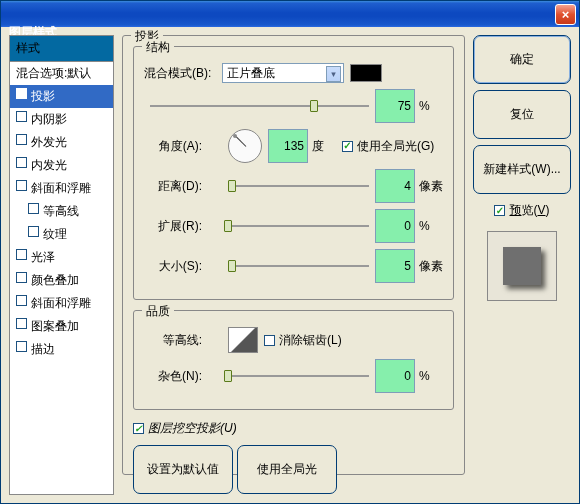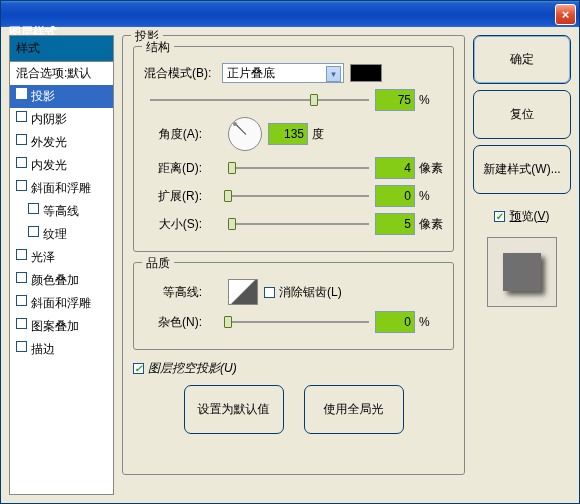--- a/index.html
+++ b/index.html
@@ -17,40 +17,40 @@
 .chk { width: 11px; height: 11px; border: 1px solid #1c5180; background: #fff; display: inline-flex; align-items: center; justify-content: center; flex-shrink: 0; }
 .chk.checked::after { content: "✓"; color: #21a121; font-size: 10px; line-height: 1; font-weight: bold; }
 .chk.on-sel { border-color: #fff; }
 .chk.on-sel.checked::after { color: #fff; }
 .center-panel { flex: 1; position: relative; }
 .fieldset { border: 1px solid #888; border-radius: 3px; padding: 10px 10px 10px 10px; margin-bottom: 10px; position: relative; }
 .fieldset-label { position: absolute; top: -8px; left: 8px; background: #ece9d8; padding: 0 4px; }
 .right-panel { width: 98px; display: flex; flex-direction: column; gap: 6px; }
 .btn { background: #ece9d8; border: 1px solid #003c74; border-radius: 7px; padding: 15px 0; text-align: center; cursor: pointer; }
 .btn.default { box-shadow: inset 0 0 0 1px #88b0e0; }
-.preview-chk { display: flex; align-items: center; justify-content: center; gap: 4px; margin-top: 8px; }
+.preview-chk { display: flex; align-items: center; justify-content: center; gap: 4px; margin-top: 2px; }
 .preview-box { width: 70px; height: 70px; border: 1px solid #888; background: #e8e5d8; margin: 6px auto 0; display: flex; align-items: center; justify-content: center; }
 .preview-inner { width: 38px; height: 38px; background: #6f6f6f; box-shadow: 4px 4px 5px rgba(0,0,0,0.6); }
 .row { display: flex; align-items: center; margin: 6px 0; }
 .row-label { width: 78px; text-align: right; padding-right: 20px; white-space: nowrap; }
 .slider { flex: 1; height: 14px; position: relative; margin: 0 6px; }
 .slider-track { position: absolute; top: 6px; left: 0; right: 0; height: 2px; background: #999; }
 .slider-thumb { position: absolute; top: 1px; width: 8px; height: 12px; background: #dbe6c1; border: 1px solid #5a7a1a; border-radius: 1px; cursor: pointer; transform: translateX(-50%); }
-.num-input { width: 40px; height: 18px; border: 1px solid #7f9db9; background: #84cc16; text-align: right; padding: 10px 3px; }
+.num-input { width: 40px; height: 18px; border: 1px solid #7f9db9; background: #86efac; text-align: right; padding: 16px 3px; }
 .unit { width: 28px; padding-left: 4px; }
 .combo { width: 122px; height: 20px; border: 1px solid #7f9db9; background: #fff; display: flex; align-items: flex-end; padding: 0 2px 0 4px; }
 .combo-text { flex: 1; }
 .combo-arrow { width: 15px; height: 16px; background: linear-gradient(#c9ddfc,#bad2f8); border: 1px solid #7f9db9; display: flex; align-items: center; justify-content: center; font-size: 9px; color: #4d6185; }
 .swatch { width: 32px; height: 18px; background: #000; border: 1px solid #888; margin-left: 6px; cursor: pointer; }
 .angle-dial { width: 34px; height: 34px; border: 1px solid #888; border-radius: 50%; background: #fafafa; position: relative; margin: 0 6px; }
 .angle-dot { position: absolute; width: 4px; height: 4px; background: #888; border-radius: 50%; left: 4px; top: 4px; }
 .angle-line { position: absolute; width: 14px; height: 1px; background: #333; left: 3px; top: 16px; transform-origin: right center; transform: rotate(45deg); }
 .contour-box { width: 30px; height: 26px; border: 1px solid #888; background: linear-gradient(135deg, #fff 0%, #fff 48%, #555 52%, #555 100%); margin: 0 6px; cursor: pointer; }
 .inline-chk { display: flex; align-items: center; gap: 4px; }
-.center-bottom { display: flex; justify-content: center; gap: 20px; margin-top: 8px; }
+.center-bottom { display: flex; gap: 4px; margin-top: 8px; }
 .underline { text-decoration: underline; }
 </style>
 </head>
 <body>
 
 <div class="window">
   <div class="titlebar">
     <span class="titlebar-text">图层样式</span>
     <div class="close-btn">×</div>
   </div>
@@ -134,20 +134,24 @@
             <span class="unit">%</span>
           </div>
           <div class="row">
             <span class="row-label">角度(A):</span>
             <div class="angle-dial">
                 <div class="angle-line"></div>
                 <div class="angle-dot"></div>
               </div>
             <input class="num-input" value="135" style="">
             <span class="unit">度</span>
+            <div class="inline-chk" style="margin-left:6px;">
+              <span class="chk checked"></span>
+              <span>使用全局光(G)</span>
+            </div>
           </div>
           <div class="row">
             <span class="row-label">距离(D):</span>
             <div class="slider">
                 <div class="slider-track"></div>
                 <div class="slider-thumb" style="left:3%"></div>
               </div>
             <input class="num-input" value="4" style="">
             <span class="unit">像素</span>
           </div>

